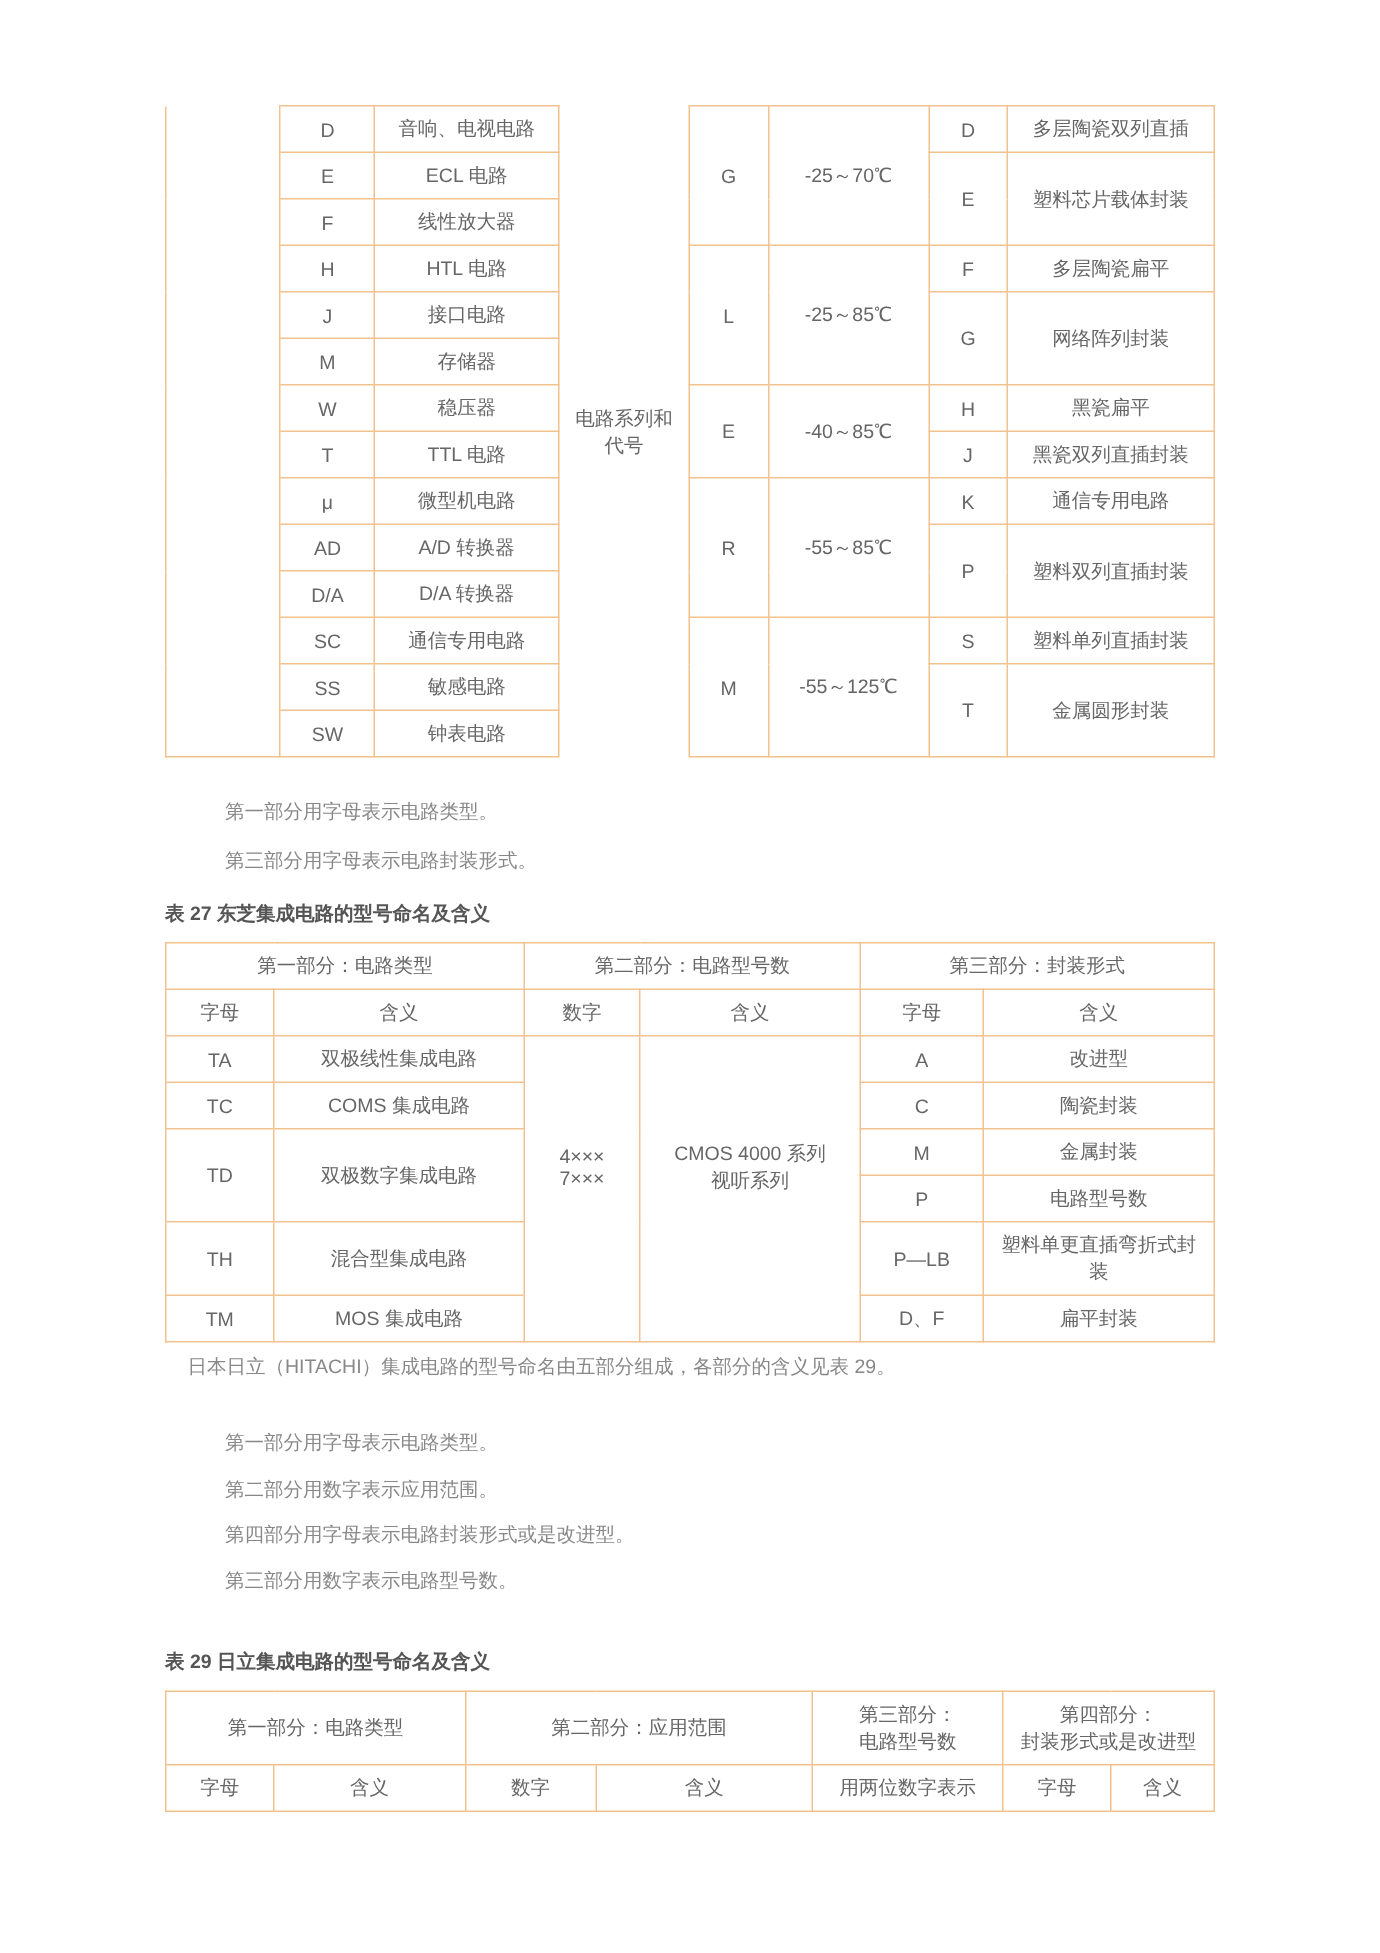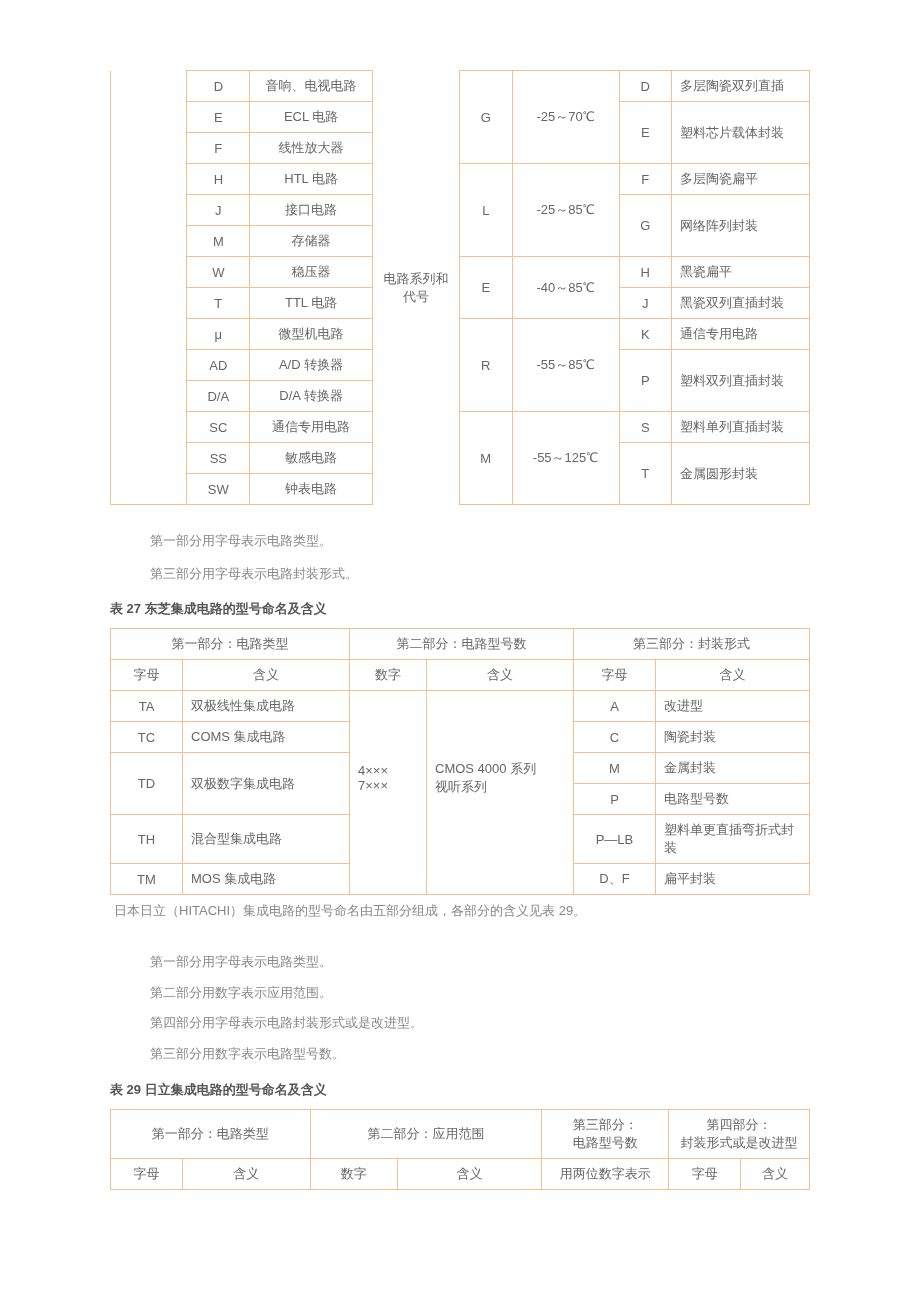--- a/index.html
+++ b/index.html
@@ -21,39 +21,39 @@
     font-size: 13px;
   }
   td, th {
     border: 1px solid #f2c28e;
     padding: 6px 8px;
     text-align: center;
     vertical-align: middle;
     color: #666;
     font-weight: normal;
   }
-  .left-align { text-align: left; }
+  .left-align { text-align: center; }
   .para {
     margin: 8px 0 8px 40px;
     line-height: 1.9;
     color: #888;
   }
   .para2 {
     margin: 6px 0 6px 40px;
     line-height: 1.9;
     color: #888;
   }
   .caption {
     text-align: left;
     font-weight: bold;
     color: #555;
     margin: 14px 0 10px 0;
   }
   .outer-note {
-    margin: 4px 0 10px 4px;
+    margin: 4px 0 10px 15px;
     color: #888;
     line-height: 1.9;
   }
 </style>
 </head>
 <body>
 
 <div class="page">
 
 <table>
@@ -215,21 +215,21 @@
     </table>
 
 <div class="outer-note">日本日立（HITACHI）集成电路的型号命名由五部分组成，各部分的含义见表 29。</div>
 
 <div style="height:10px"></div>
 <div class="para2">第一部分用字母表示电路类型。</div>
 <div class="para2">第二部分用数字表示应用范围。</div>
 <div class="para2">第四部分用字母表示电路封装形式或是改进型。</div>
 <div class="para2">第三部分用数字表示电路型号数。</div>
 
-<div class="caption" style="margin-top:14px">表 29 日立集成电路的型号命名及含义</div>
+<div class="caption" style="margin-top:32px">表 29 日立集成电路的型号命名及含义</div>
 
 <table>
   <tbody>
         <tr>
     <td colspan="2" style="width:170px"><span>第一部分：电路类型</span></td>
     <td colspan="2" style="width:200px"><span>第二部分：应用范围</span></td>
     <td style="width:110px"><span>第三部分：</span><br><span>电路型号数</span></td>
     <td colspan="2"><span>第四部分：</span><br><span>封装形式或是改进型</span></td>
   </tr>
   <tr>

